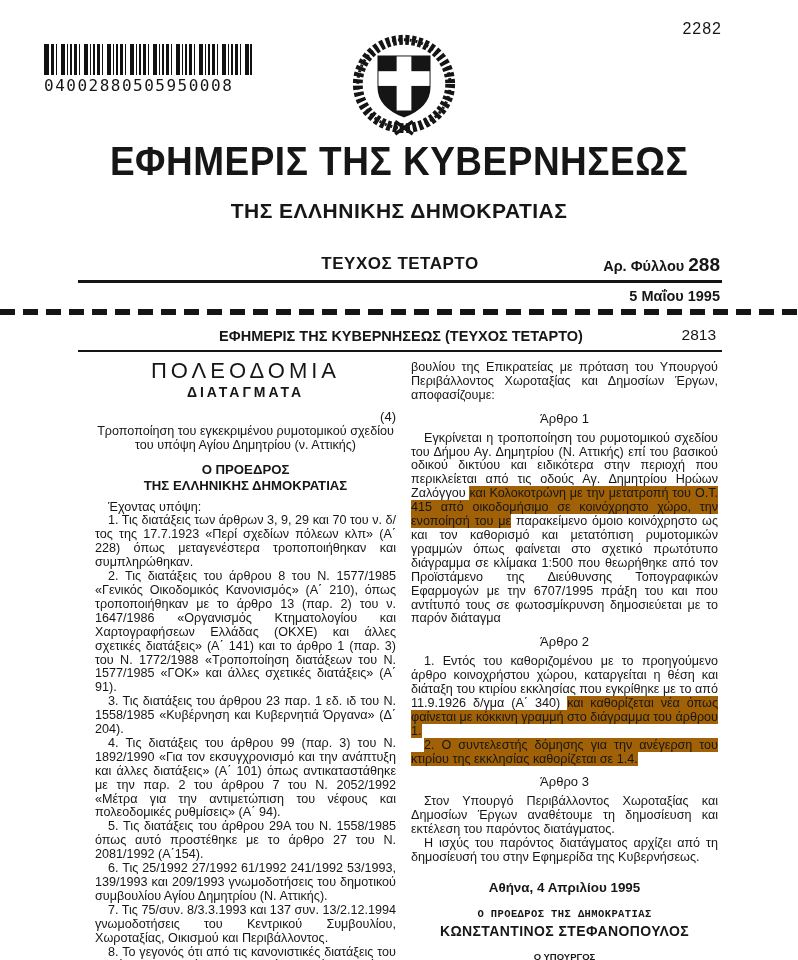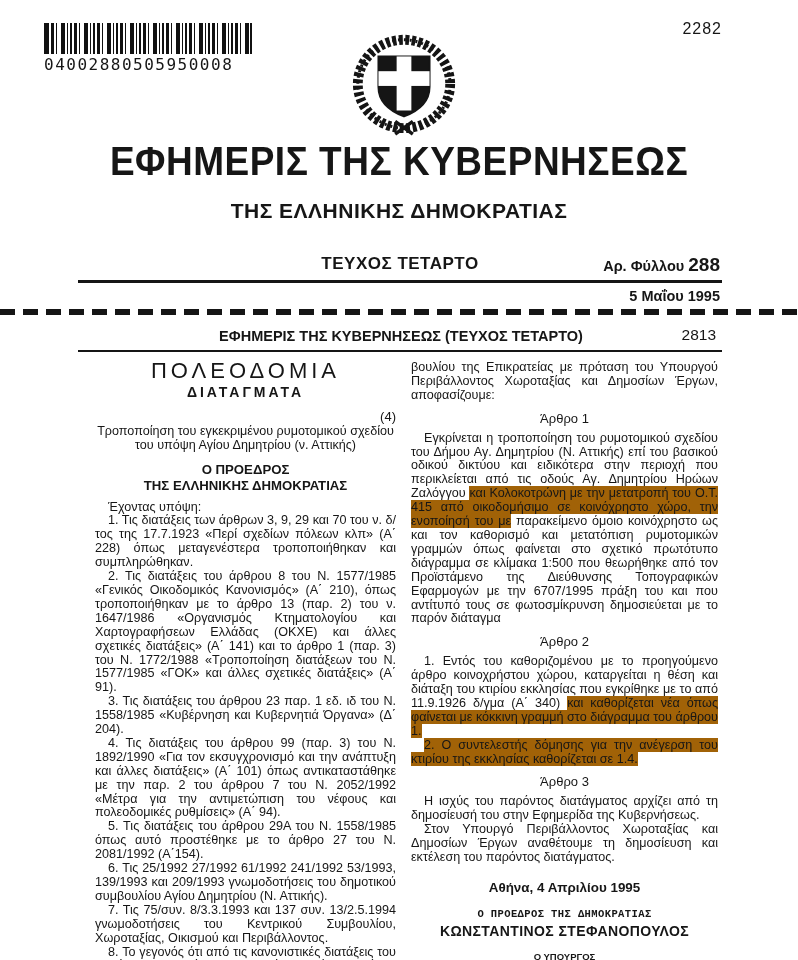--- a/index.html
+++ b/index.html
@@ -3,21 +3,21 @@
 <meta charset="utf-8">
 <style>
   * { margin:0; padding:0; box-sizing:border-box; }
   html,body { background:#e8e8e8; }
   .page {
     position:relative; width:798px; height:960px; margin:0 auto;
     background:#ffffff; color:#161616; overflow:hidden;
     font-family:"Liberation Sans", sans-serif;
   }
   
-  .barcode-wrap { position:absolute; left:44px; top:23px; width:210px; }
+  .barcode-wrap { position:absolute; left:44px; top:44px; width:210px; }
   .barcode-bars {
     height:31px; width:208px;
     background:repeating-linear-gradient(90deg,
       #111 0 2px,  #fff 2px 4px,
       #111 4px 7px, #fff 7px 9px,
       #111 9px 10px, #fff 10px 14px,
       #111 14px 18px, #fff 18px 20px,
       #111 20px 21px, #fff 21px 23px);
     border-left:3px solid #111; border-right:2px solid #111;
   }
@@ -126,36 +126,36 @@
         <div>ΤΗΣ ΕΛΛΗΝΙΚΗΣ ΔΗΜΟΚΡΑΤΙΑΣ</div>
       </div>
       <p class="par">Έχοντας υπόψη:</p>
       <div>
           <p class="par">1. Τις διατάξεις των άρθρων 3, 9, 29 και 70 του ν. δ/τος της 17.7.1923 «Περί σχεδίων πόλεων κλπ» (Α΄ 228) όπως μεταγενέστερα τροποποιήθηκαν και συμπληρώθηκαν.</p>
           <p class="par">2. Τις διατάξεις του άρθρου 8 του Ν. 1577/1985 «Γενικός Οικοδομικός Κανονισμός» (Α΄ 210), όπως τροποποιήθηκαν με το άρθρο 13 (παρ. 2) του ν. 1647/1986 «Οργανισμός Κτηματολογίου και Χαρτογραφήσεων Ελλάδας (ΟΚΧΕ) και άλλες σχετικές διατάξεις» (Α΄ 141) και το άρθρο 1 (παρ. 3) του Ν. 1772/1988 «Τροποποίηση διατάξεων του Ν. 1577/1985 «ΓΟΚ» και άλλες σχετικές διατάξεις» (Α΄ 91).</p>
           <p class="par">3. Τις διατάξεις του άρθρου 23 παρ. 1 εδ. ιδ του Ν. 1558/1985 «Κυβέρνηση και Κυβερνητιά Όργανα» (Δ΄ 204).</p>
           <p class="par">4. Τις διατάξεις του άρθρου 99 (παρ. 3) του Ν. 1892/1990 «Για τον εκσυγχρονισμό και την ανάπτυξη και άλλες διατάξεις» (Α΄ 101) όπως αντικαταστάθηκε με την παρ. 2 του άρθρου 7 του Ν. 2052/1992 «Μέτρα για την αντιμετώπιση του νέφους και πολεοδομικές ρυθμίσεις» (Α΄ 94).</p>
           <p class="par">5. Τις διατάξεις του άρθρου 29Α του Ν. 1558/1985 όπως αυτό προστέθηκε με το άρθρο 27 του Ν. 2081/1992 (Α΄154).</p>
           <p class="par">6. Τις 25/1992 27/1992 61/1992 241/1992 53/1993, 139/1993 και 209/1993 γνωμοδοτήσεις του δημοτικού συμβουλίου Αγίου Δημητρίου (Ν. Αττικής).</p>
-          <p class="par">7. Τις 75/συν. 8/3.3.1993 και 137 συν. 13/2.5.1994 γνωμοδοτήσεις του Κεντρικού Συμβουλίου, Χωροταξίας, Οικισμού και Περιβάλλοντος.</p>
+          <p class="par">7. Τις 75/συν. 8/3.3.1993 και 137 συν. 13/2.12.1994 γνωμοδοτήσεις του Κεντρικού Συμβουλίου, Χωροταξίας, Οικισμού και Περιβάλλοντος.</p>
           <p class="par">8. Το γεγονός ότι από τις κανονιστικές διατάξεις του διατάγματος αυτού δεν προκαλείται δαπάνη σε βάρος του κρατικού προϋπολογισμού και του οικείου Ο.Τ.Α.</p>
         </div>
     </div>
 
     <div class="col-right">
       <p class="par" style="text-indent:0">βουλίου της Επικρατείας με πρόταση του Υπουργού Περιβάλλοντος Χωροταξίας και Δημοσίων Έργων, αποφασίζουμε:</p>
       <div>
           <div class="art-head">Άρθρο 1</div>
           <p class="par"><span>Εγκρίνεται η τροποποίηση του ρυμοτομικού σχεδίου του Δήμου Αγ. Δημητρίου (Ν. Αττικής) επί του βασικού οδικού δικτύου και ειδικότερα στην περιοχή που περικλείεται από τις οδούς Αγ. Δημητρίου Ηρώων Ζαλόγγου </span><span class="hl">και Κολοκοτρώνη με την μετατροπή του Ο.Τ. 415 από οικοδομήσιμο σε κοινόχρηστο χώρο, την ενοποίησή του με</span><span> παρακείμενο όμοιο κοινόχρηστο ως και τον καθορισμό και μετατόπιση ρυμοτομικών γραμμών όπως φαίνεται στο σχετικό πρωτότυπο διάγραμμα σε κλίμακα 1:500 που θεωρήθηκε από τον Προϊστάμενο της Διεύθυνσης Τοπογραφικών Εφαρμογών με την 6707/1995 πράξη του και που αντίτυπό τους σε φωτοσμίκρυνση δημοσιεύεται με το παρόν διάταγμα</span></p>
           <div class="art-head">Άρθρο 2</div>
           <p class="par"><span>1. Εντός του καθοριζομένου με το προηγούμενο άρθρο κοινοχρήστου χώρου, καταργείται η θέση και διάταξη του κτιρίου εκκλησίας που εγκρίθηκε με το από 11.9.1926 δ/γμα (Α΄ 340) </span><span class="hl">και καθορίζεται νέα όπως φαίνεται με κόκκινη γραμμή στο διάγραμμα του άρθρου 1.</span></p>
           <p class="par"><span class="hl">2. Ο συντελεστής δόμησης για την ανέγερση του κτιρίου της εκκλησίας καθορίζεται σε 1.4.</span></p>
           <div class="art-head">Άρθρο 3</div>
+          <p class="par"><span>Στον Υπουργό Περιβάλλοντος Χωροταξίας και Δημοσίων Έργων αναθέτουμε τη δημοσίευση και εκτέλεση του παρόντος διατάγματος.</span></p>
           <p class="par"><span>Η ισχύς του παρόντος διατάγματος αρχίζει από τη δημοσίευσή του στην Εφημερίδα της Κυβερνήσεως.</span></p>
-          <p class="par"><span>Στον Υπουργό Περιβάλλοντος Χωροταξίας και Δημοσίων Έργων αναθέτουμε τη δημοσίευση και εκτέλεση του παρόντος διατάγματος.</span></p>
         </div>
       <div class="dateline">Αθήνα, 4 Απριλίου 1995</div>
       <div class="sig-block">
         <div class="sig-title">Ο ΠΡΟΕΔΡΟΣ ΤΗΣ ΔΗΜΟΚΡΑΤΙΑΣ</div>
         <div class="sig-name">ΚΩΝΣΤΑΝΤΙΝΟΣ ΣΤΕΦΑΝΟΠΟΥΛΟΣ</div>
         <div class="sig-title-sm">Ο ΥΠΟΥΡΓΟΣ</div>
 
       </div>
     </div>
 

